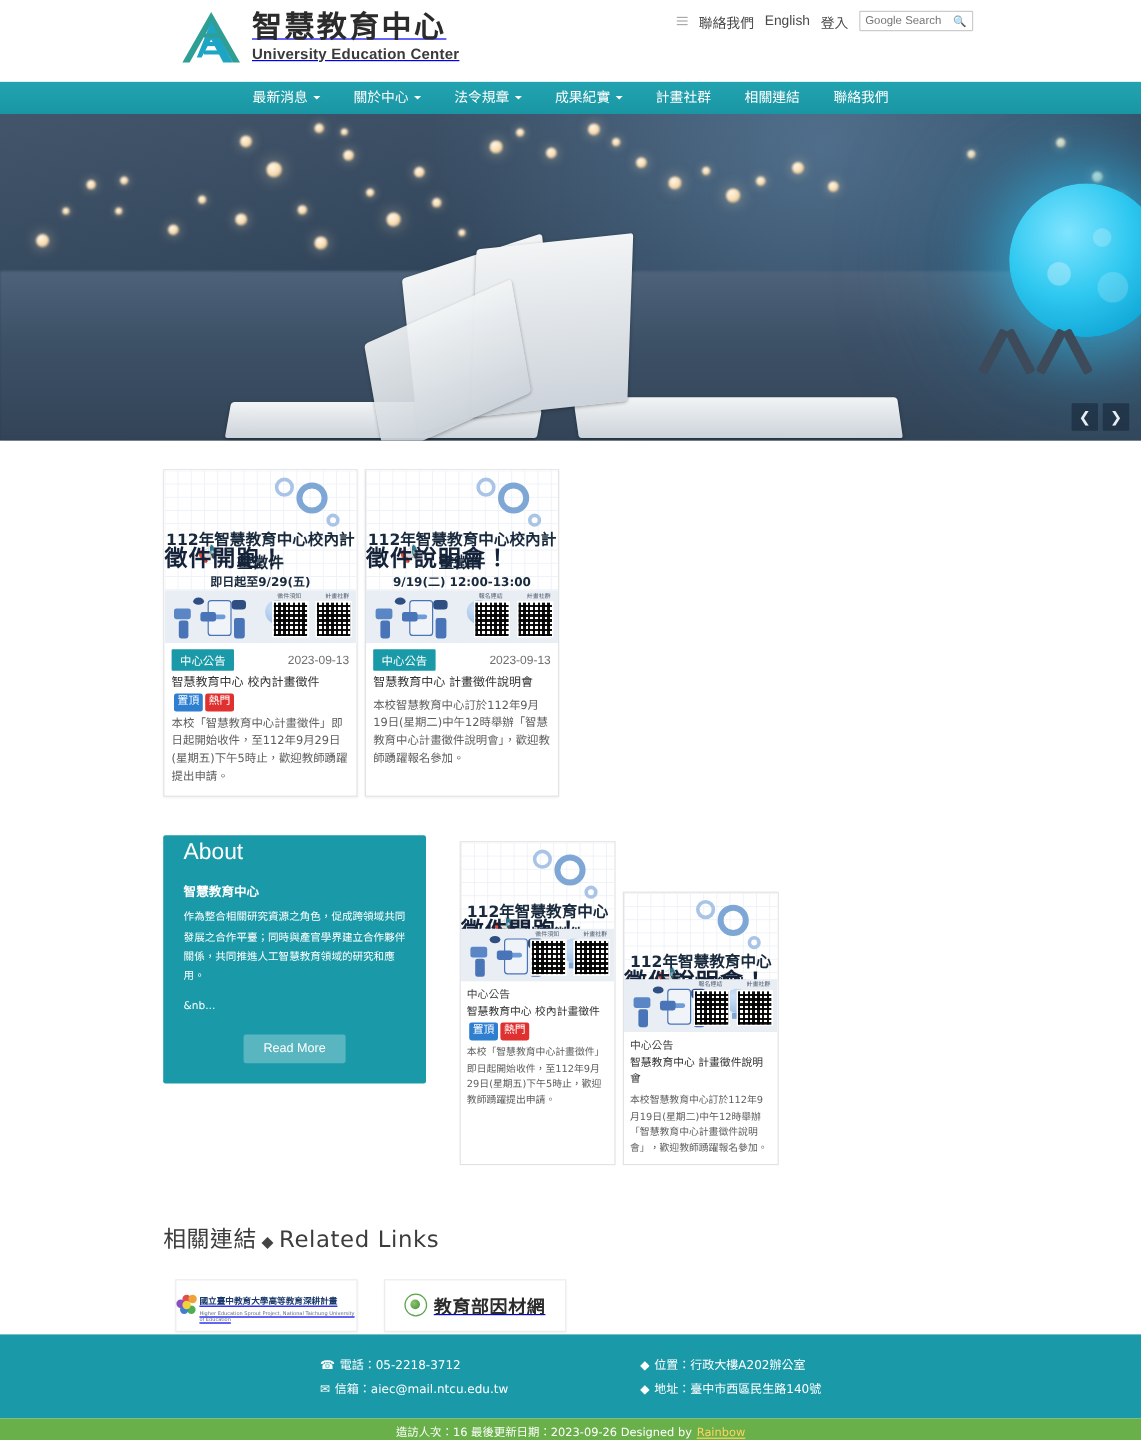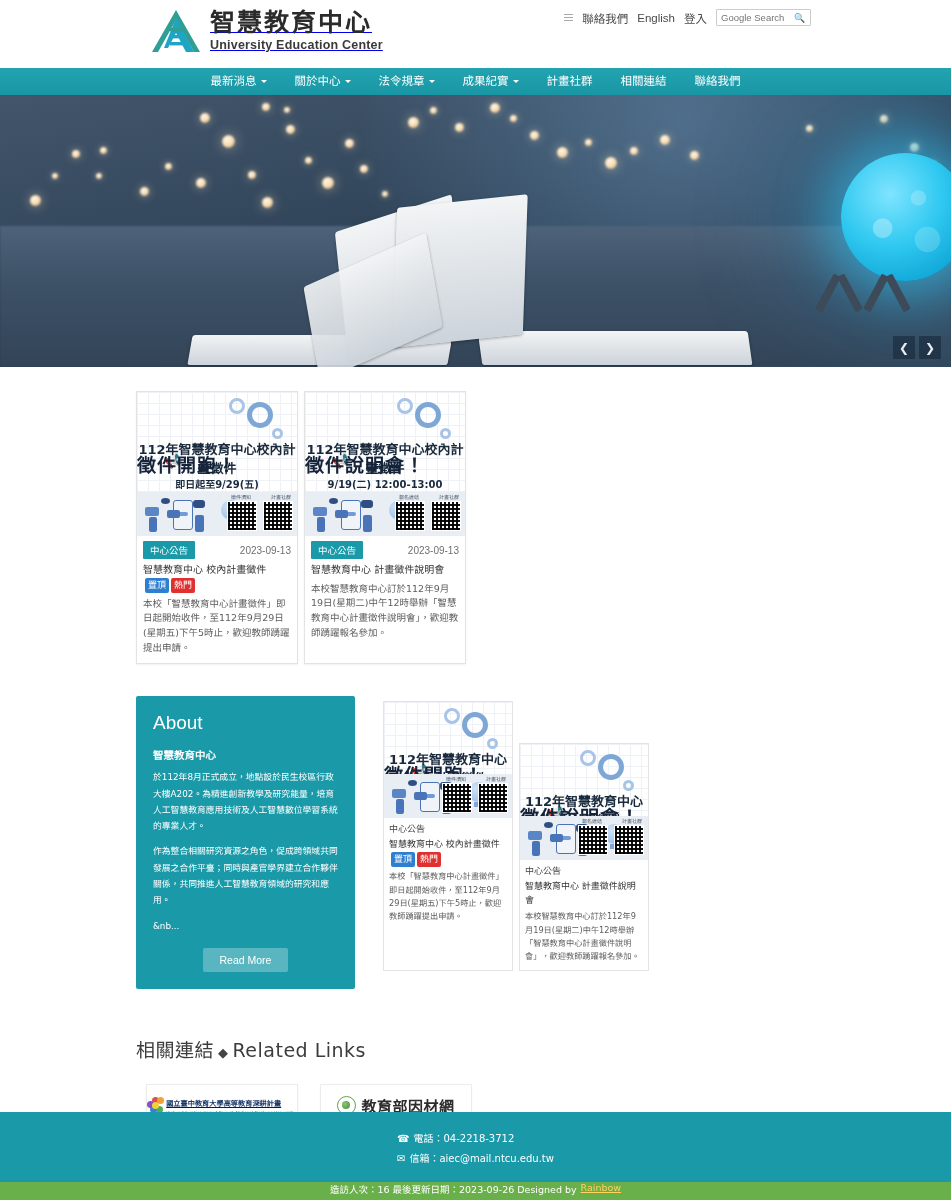--- a/index.html
+++ b/index.html
@@ -188,21 +188,21 @@
   .qr { position:absolute; bottom:5px; width:30px; height:30px; background:#fff;
         background-image:
           repeating-linear-gradient(90deg,#111 0 2px, #fff 2px 4px),
           repeating-linear-gradient(0deg,#111 0 2px, #fff 2px 4px);
         background-blend-mode:multiply; border:1px solid #fff; }
   .qr-lab { position:absolute; bottom:36px; font-size:5px; color:#55606e; font-family:"DejaVu Sans",sans-serif; }
 
   
   .about-row { display:flex; gap:28px; padding-left:136px; margin-top:32px; align-items:flex-start; }
   .about-box {
-    width:219px; background:#1a9aa8; color:#fff; padding:16px 17px 17px;
+    width:219px; background:#1a9aa8; color:#fff; padding:4px 17px 17px;
     border-radius:2px; position:relative;
   }
   .about-h { font-size:19px; font-weight:400; margin:0 0 13px; font-family:"Liberation Sans",sans-serif; }
   .about-sub { font-size:10.5px; font-weight:bold; margin-bottom:7px; font-family:"DejaVu Sans",sans-serif; }
   .about-p { font-size:8.8px; line-height:1.85; margin:0 0 9px; font-family:"DejaVu Sans",sans-serif; }
   .readmore {
     display:block; width:85px; margin:14px auto 0; text-align:center;
     background:rgba(255,255,255,.28); color:#fff; font-size:10.5px;
     padding:6px 0; border-radius:2px; text-decoration:none; cursor:pointer;
     font-family:"Liberation Sans",sans-serif;
@@ -238,21 +238,21 @@
   .footer {
     position:absolute; left:0; right:0; bottom:18px; height:70px;
     background:#1a9aa8; color:#fff;
     display:flex; justify-content:center; gap:110px; padding-top:17px;
   }
   .fcol { font-size:10px; line-height:2.0; font-family:"DejaVu Sans",sans-serif; }
   .fline { white-space:nowrap; }
   .fline .fi { margin-right:4px; }
   .copy {
     position:absolute; left:0; right:0; bottom:0; height:18px; background:#6ab04a;
-    color:#fff; font-size:9.5px; display:flex; align-items:flex-start; justify-content:center;
+    color:#fff; font-size:9.5px; display:flex; align-items:flex-end; justify-content:center;
     font-family:"DejaVu Sans",sans-serif;
   }
   .copy .rb { color:#ffd35c; margin-left:4px; }
 </style>
 </head>
 <body>
 
 <div class="header">
   <a class="logo-wrap" href="#">
     <svg class="logo-mark" viewBox="0 0 52 46">
@@ -436,21 +436,20 @@
       <div class="ncard-desc">本校智慧教育中心訂於112年9月19日(星期二)中午12時舉辦「智慧教育中心計畫徵件說明會」，歡迎教師踴躍報名參加。</div>
     </div>
   </div>
     </div>
 </div>
 
 <div class="about-row">
   <div class="about-box">
     <h2 class="about-h">About</h2>
     <div class="about-sub">智慧教育中心</div>
-    <p class="about-p">於112年8月正式成立，地點設於民生校區行政大樓A202。為精進創新教學及研究能量，培育人工智慧教育應用技術及人工智慧數位學習系統的專業人才。</p>
     <p class="about-p">作為整合相關研究資源之角色，促成跨領域共同發展之合作平臺；同時與產官學界建立合作夥伴關係，共同推進人工智慧教育領域的研究和應用。</p>
     <p class="about-p">&amp;nb...</p>
     <a class="readmore" href="#">Read More</a>
   </div>
   <div class="small-cards" id="small-cards">
   <div class="scard a">
     <div class="scard-img">
   <div class="poster">
     <span class="gear big"></span>
     <span class="gear mid"></span>
@@ -541,21 +540,25 @@
     </span>
   </a>
   <a class="link-card" href="#">
     <span class="leaf-logo"></span>
     <span class="lk2-txt">教育部因材網</span>
   </a>
 </div>
 
 <div class="footer">
   <div class="fcol">
-    <div class="fline"><span class="fi">☎</span><span>電話：04-2218-3712</span></div>
+    <div class="fline"><span class="fi">☎</span><span>電話：05-2218-3712</span></div>
     <div class="fline"><span class="fi">✉</span><span>信箱：aiec@mail.ntcu.edu.tw</span></div>
+  </div>
+  <div class="fcol">
+    <div class="fline"><span class="fi">◆</span><span>位置：行政大樓A202辦公室</span></div>
+    <div class="fline"><span class="fi">◆</span><span>地址：臺中市西區民生路140號</span></div>
   </div>
 </div>
 
 <div class="copy">
   <span>造訪人次：16 最後更新日期：2023-09-26 Designed by</span>
   <a class="rb" href="#">Rainbow</a>
 </div>
 
 </body></html>

